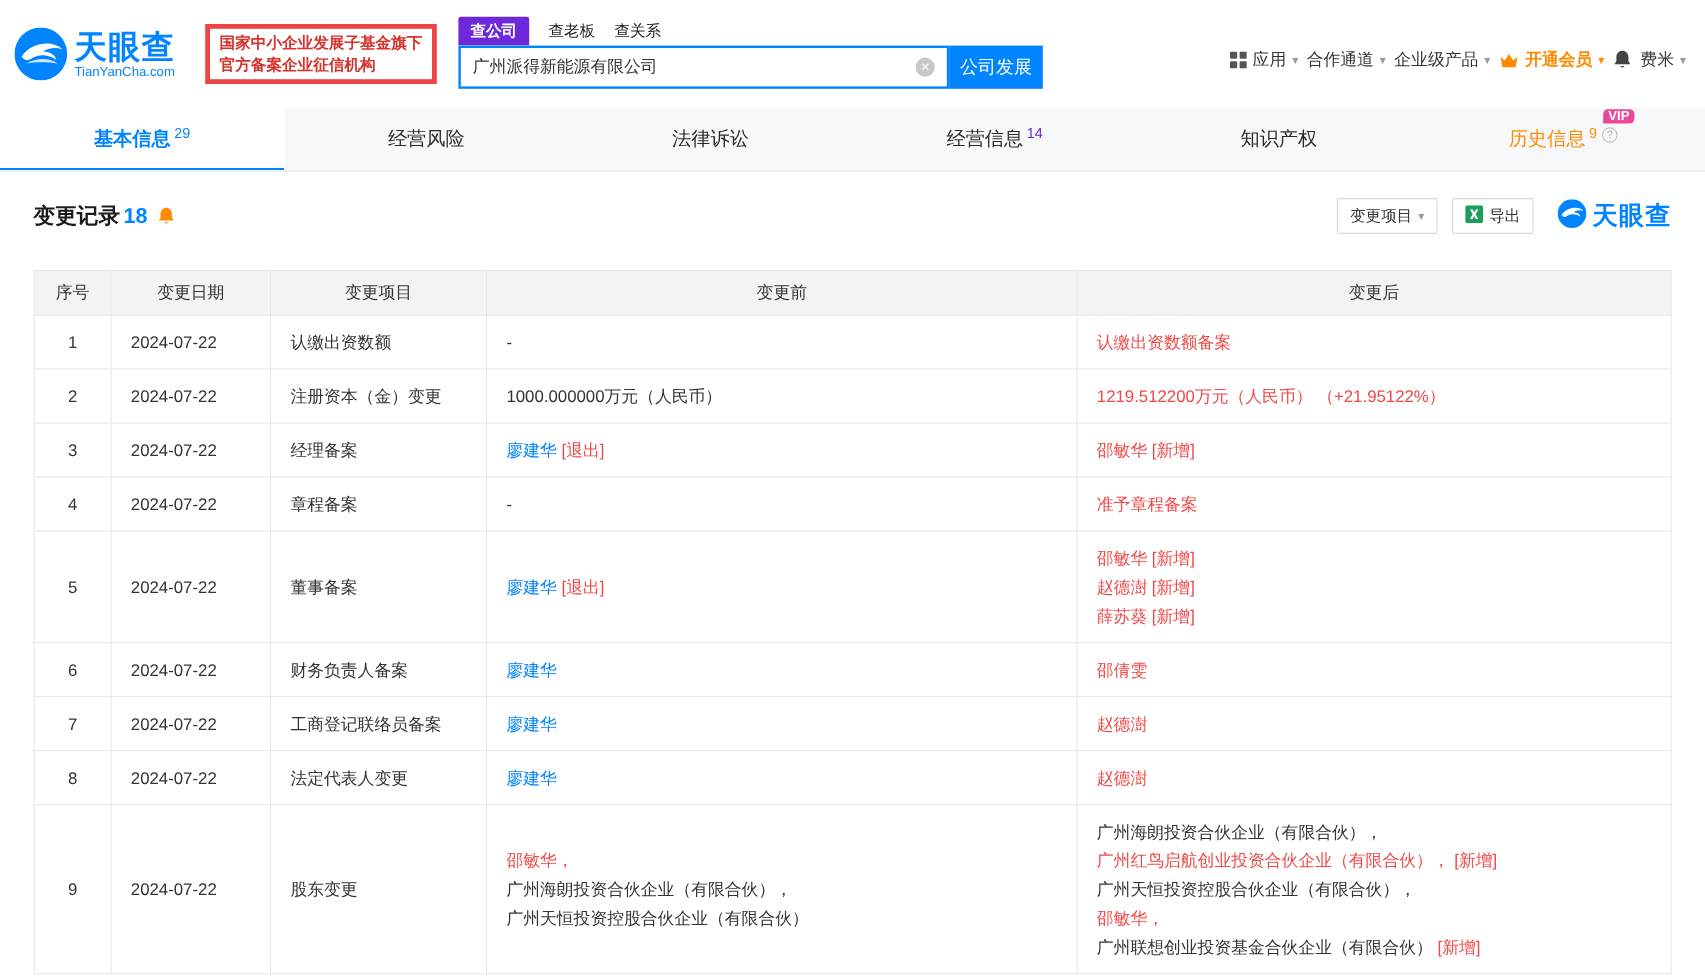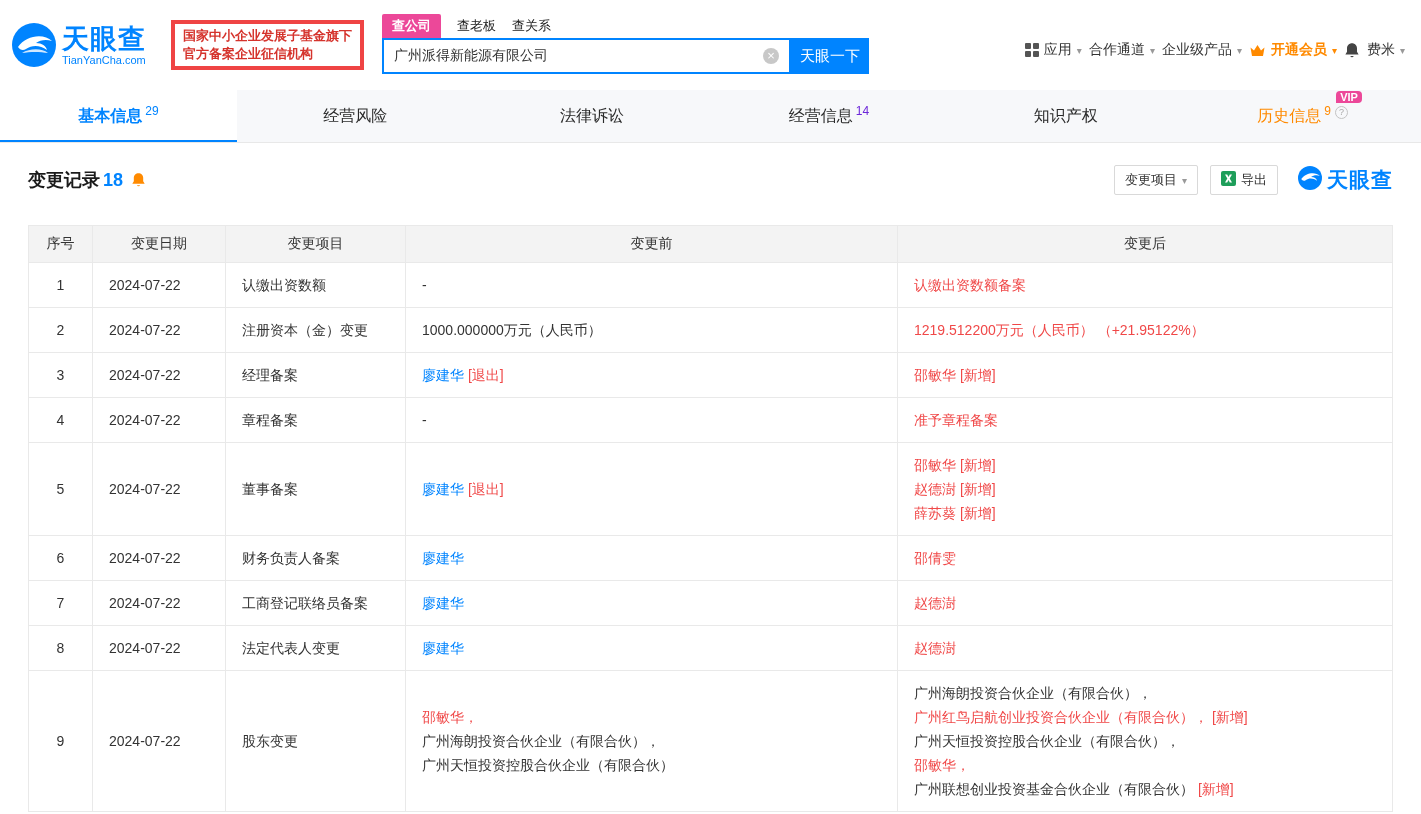--- a/index.html
+++ b/index.html
@@ -10,27 +10,27 @@
 .header{height:90px;display:flex;align-items:center;padding:0 16px 0 12px;background:#fff}
 .logo{display:flex;align-items:center;flex-shrink:0;cursor:pointer}
 .logo-icon svg,.icon svg{display:block}
 .logo-text{display:flex;flex-direction:column;margin-left:6px}
 .logo-title{font-size:27px;font-weight:bold;color:#0084ff;line-height:30px;letter-spacing:1px}
 .logo-sub{font-size:11px;color:#0084ff}
 .badge{border:4px solid #ef4444;color:#d5332c;font-size:13px;font-weight:bold;padding:3px 8px;margin-left:25px;line-height:18px;flex-shrink:0}
 .search-area{margin-left:18px;align-self:flex-start;padding-top:14px}
 .search-tabs{display:flex;align-items:flex-end}
 .stab{font-size:13px;color:#222;margin-right:16px;padding:3px 0;cursor:pointer}
-.stab.active{background:#ec4899;color:#fff;padding:3px 10px;border-radius:2px 2px 0 0;font-weight:bold}
+.stab.active{background:#6d28d9;color:#fff;padding:3px 10px;border-radius:2px 2px 0 0;font-weight:bold}
 .search-row{display:flex}
 .search-box{width:409px;height:36px;border:2px solid #0084ff;display:flex;align-items:center;background:#fff}
 .search-input{flex:1;border:0;outline:0;font-size:14px;padding:0 10px;color:#333;background:transparent;font-family:inherit}
 .clear-btn{width:16px;height:16px;border-radius:50%;background:#c8c8c8;color:#fff;font-size:13px;line-height:15px;text-align:center;margin-right:10px;cursor:pointer;flex-shrink:0}
 .search-btn{width:78px;height:36px;background:#0084ff;color:#fff;border:0;font-size:15px;cursor:pointer;font-family:inherit}
-.header-menu{margin-left:auto;display:flex;align-items:flex-end;gap:7px;margin-top:10px}
+.header-menu{margin-left:auto;display:flex;align-items:flex-start;gap:7px;margin-top:10px}
 .menu-item{display:flex;align-items:center;gap:5px;font-size:14px;color:#333;cursor:pointer;white-space:nowrap}
 .menu-item.highlight{color:#ff8a00;font-weight:bold}
 .caret{font-size:10px;color:#999}
 .menu-item.highlight .caret{color:#ff8a00}
 
 
 .main-tabs{height:53px;background:#f7f8fa;border-bottom:1px solid #e8e8e8;display:flex}
 .mtab{flex:1;display:flex;align-items:center;justify-content:center;font-size:16px;color:#2a2a2a;cursor:pointer}
 .mtab.active{background:#fff;color:#0084ff;font-weight:bold;box-shadow:inset 0 -2px 0 #0084ff}
 .mtab-inner{position:relative;display:inline-flex;align-items:center}
@@ -90,21 +90,21 @@
     <div class="search-tabs" id="search-tabs">
         <span class="stab active">查公司</span>
         <span class="stab">查老板</span>
         <span class="stab">查关系</span>
       </div>
     <div class="search-row">
       <div class="search-box">
         <input class="search-input" type="text" value="广州派得新能源有限公司" style="">
         <span class="clear-btn">×</span>
       </div>
-      <button class="search-btn">天眼一下</button>
+      <button class="search-btn">公司发展</button>
     </div>
   </div>
 
   <nav class="header-menu" id="header-menu">
       <div class="menu-item">
         <span class="icon">
           <svg width="14" height="14" viewBox="0 0 14 14">
             <g fill="#555">
               <rect width="6" height="6" rx="1"></rect>
               <rect x="8" width="6" height="6" rx="1"></rect>

